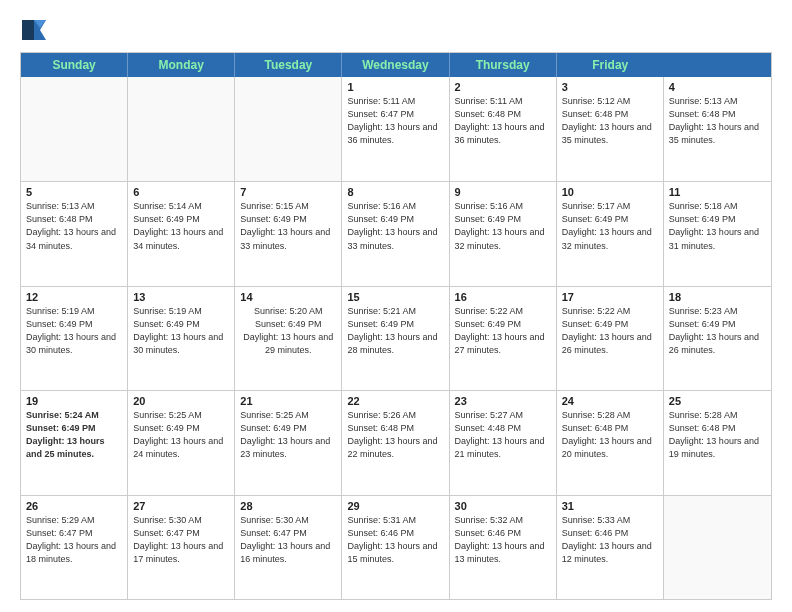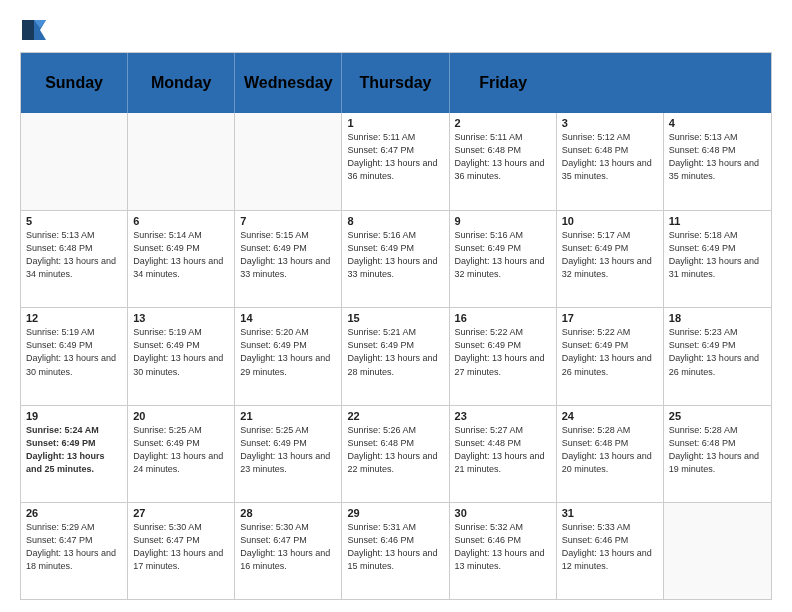--- a/index.html
+++ b/index.html
@@ -61,25 +61,25 @@
       display: flex;
       flex-direction: column;
       border: 1px solid #ccc;
     }
     .cal-header-row {
       display: grid;
       grid-template-columns: repeat(7, 1fr);
       background: #2b6cb0;
     }
     .cal-header-cell {
-      color: #000000;
-      font-size: 16px;
+      color: #86efac;
+      font-size: 12px;
       font-weight: bold;
       text-align: center;
-      padding: 21px 2px;
+      padding: 5px 2px;
       border-right: 1px solid rgba(255,255,255,0.3);
     }
     .cal-header-cell:last-child { border-right: none; }
     .cal-body {
       flex: 1;
       display: grid;
       grid-template-rows: repeat(5, 1fr);
     }
     .cal-week {
       display: grid;
@@ -130,20 +130,21 @@
     <div class="title-section">
       <div class="cal-title"></div>
       <div class="cal-subtitle"></div>
     </div>
   </div>
 
   <div class="calendar">
     <div class="cal-header-row">
     <div class="cal-header-cell">Sunday</div>
         <div class="cal-header-cell">Monday</div>
+        <div class="cal-header-cell">Tuesday</div>
         <div class="cal-header-cell">Wednesday</div>
         <div class="cal-header-cell">Thursday</div>
         <div class="cal-header-cell">Friday</div>
       </div>
     <div class="cal-body">
     <div class="cal-week">
           <div class="cal-cell empty"></div>
           <div class="cal-cell empty"></div>
           <div class="cal-cell empty"></div>
           <div class="cal-cell">
@@ -223,21 +224,21 @@
 Daylight: 13 hours and 30 minutes.</div>
           </div>
           <div class="cal-cell">
             <div class="day-num">13</div>
             <div class="day-info" style="white-space: pre-line;">Sunrise: 5:19 AM
 Sunset: 6:49 PM
 Daylight: 13 hours and 30 minutes.</div>
           </div>
           <div class="cal-cell">
             <div class="day-num">14</div>
-            <div class="day-info" style="white-space: pre-line;">Sunrise: 5:20 AM
+            <div class="day-info" style="white-space: pre-line; text-align: center;">Sunrise: 5:20 AM
 Sunset: 6:49 PM
 Daylight: 13 hours and 29 minutes.</div>
           </div>
           <div class="cal-cell">
             <div class="day-num">15</div>
             <div class="day-info" style="white-space: pre-line;">Sunrise: 5:21 AM
 Sunset: 6:49 PM
 Daylight: 13 hours and 28 minutes.</div>
           </div>
           <div class="cal-cell">

